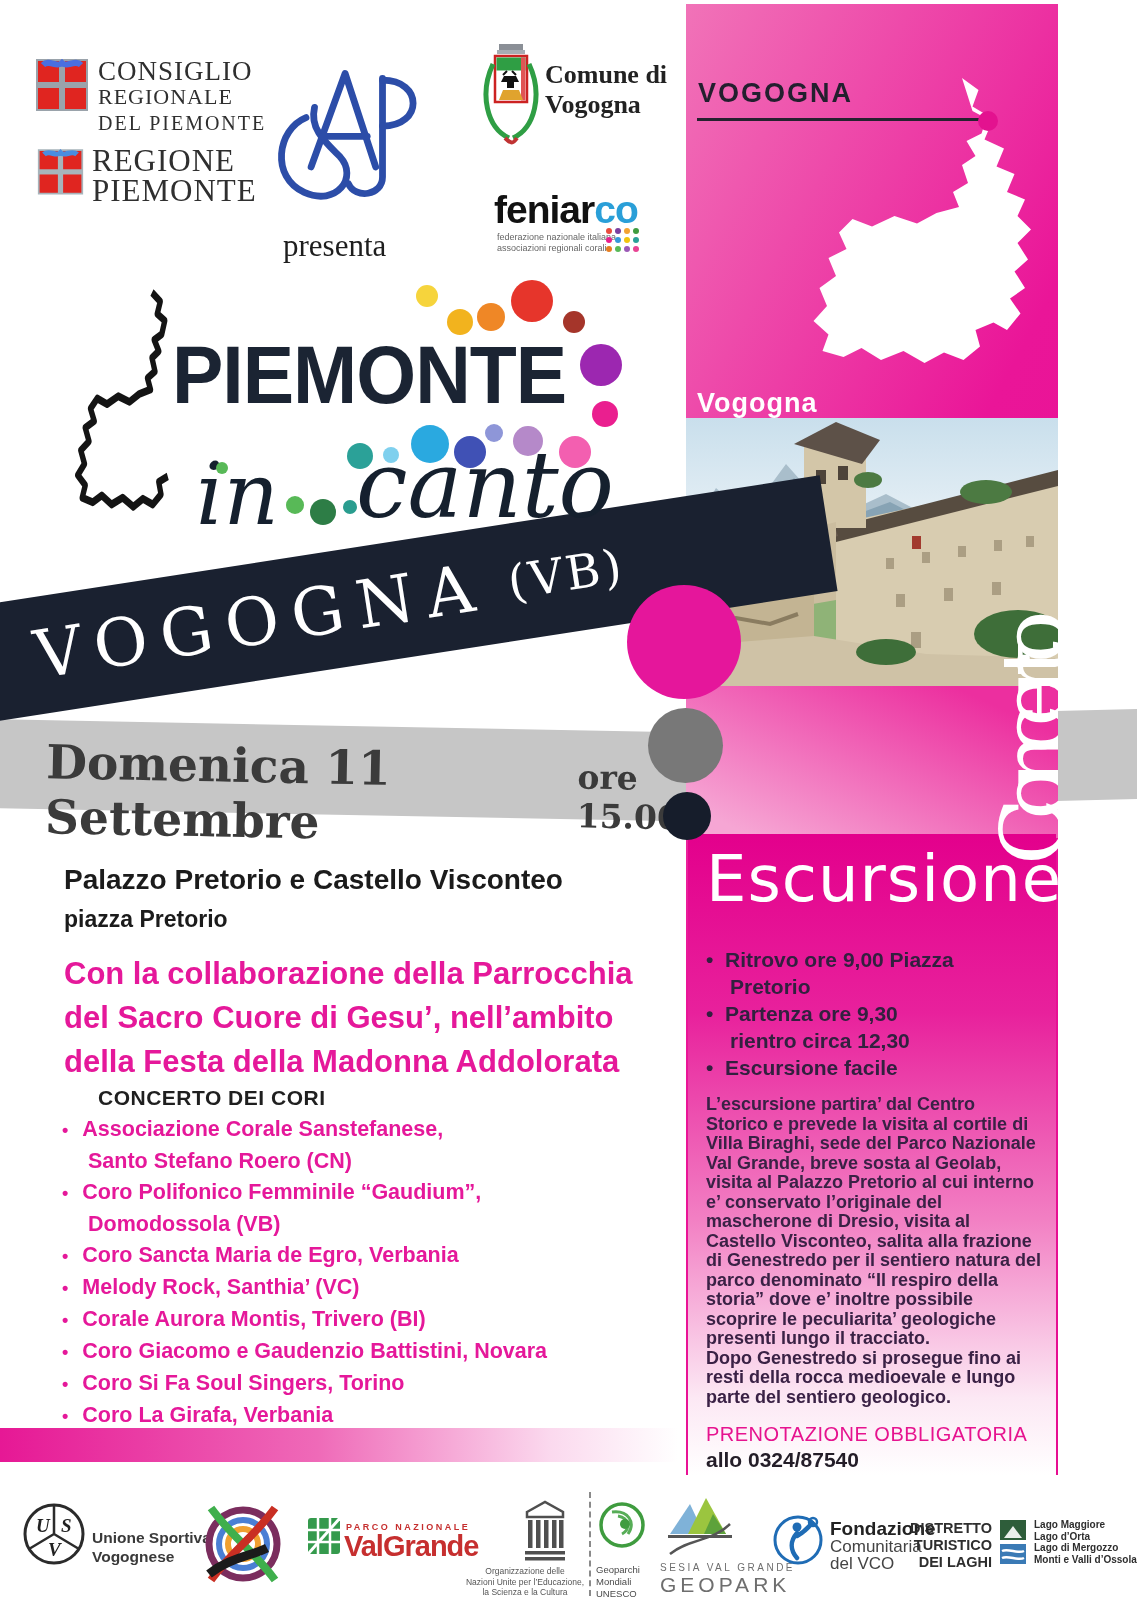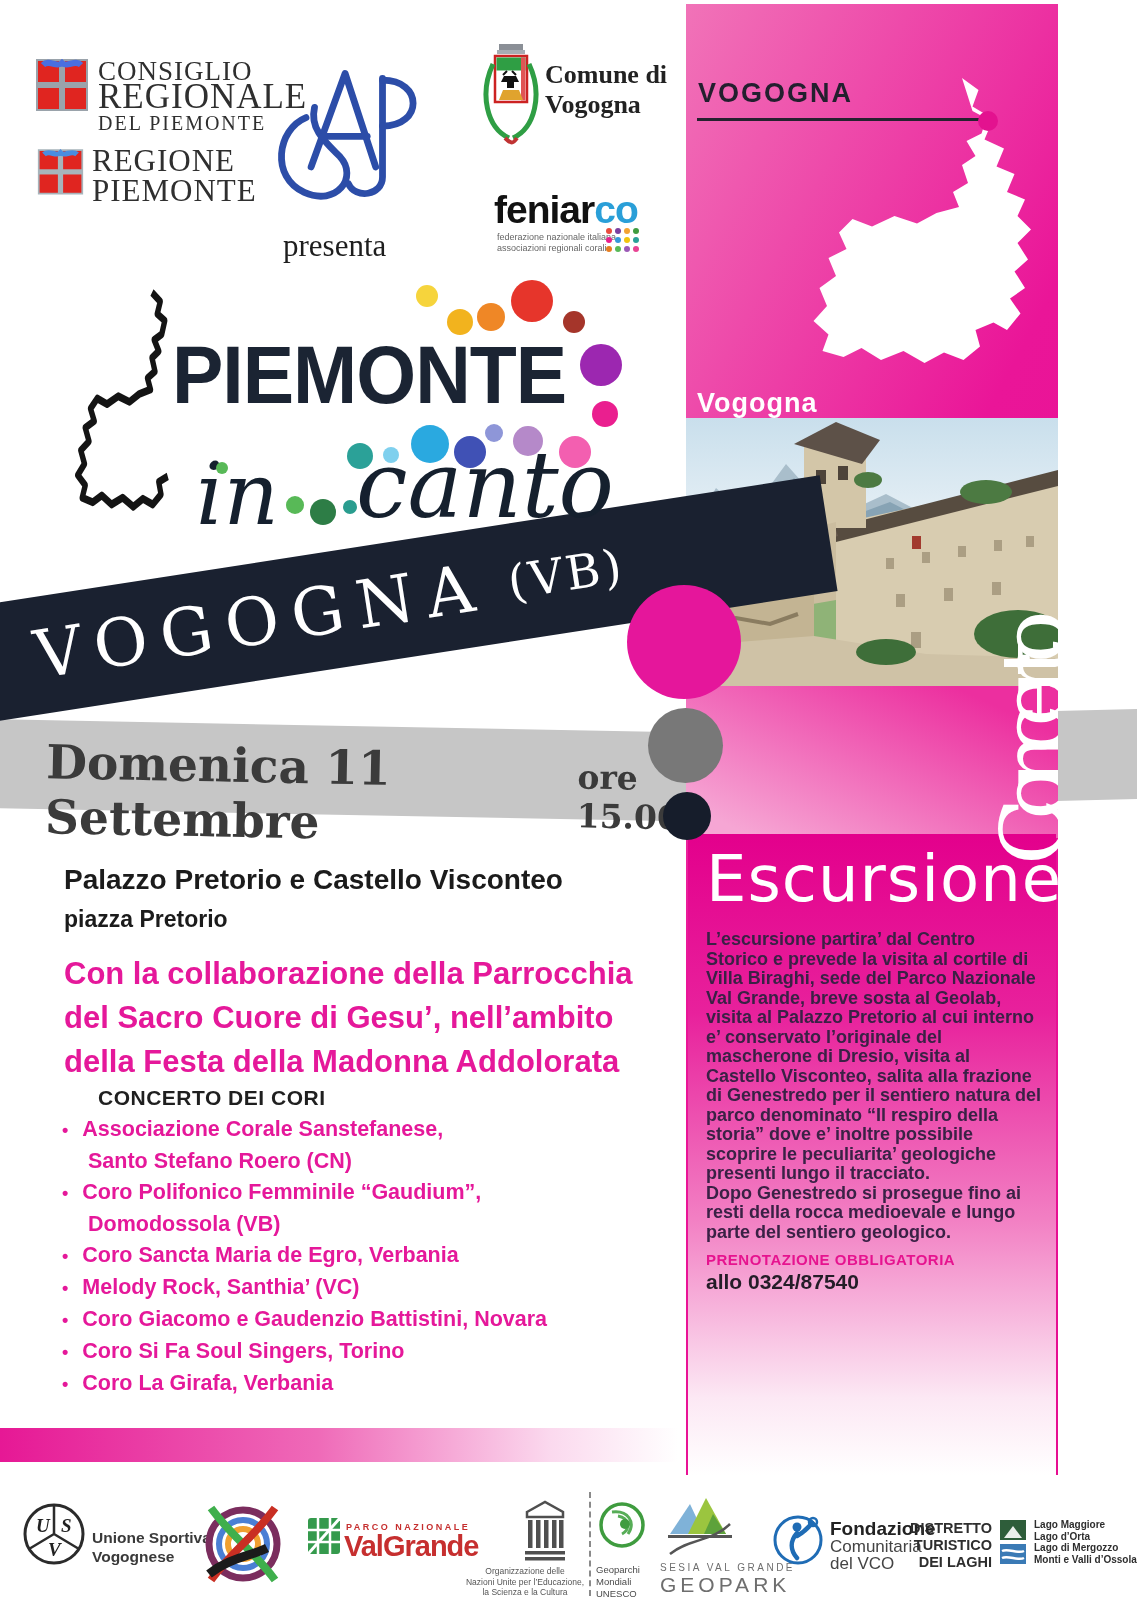--- a/index.html
+++ b/index.html
@@ -60,21 +60,21 @@
   .sb-caption{font-size:27px;font-weight:bold;color:#ffffff;letter-spacing:1px;}
   .sb-strip{left:0;top:682px;width:372px;height:152px;
             background:linear-gradient(205deg,#ec2f9f 15%,#f6a6d4 90%);}
   .sb-esc{left:2px;top:830px;width:368px;height:641px;box-sizing:border-box;padding:8px 16px 0 18px;
           background:linear-gradient(180deg,#e3008c 0%,#e8219c 28%,#f27fc3 60%,#fce8f4 88%,#ffffff 100%);}
   .esc-title{font-family:"DejaVu Sans",sans-serif;font-size:64px;color:#ffffff;letter-spacing:1px;}
   .esc-bullets{margin-top:30px;font-size:21px;font-weight:bold;color:#32203f;line-height:27px;}
   .esc-bullets .bl{padding-left:24px;text-indent:-24px;}
   .esc-bullets .sub{padding-left:24px;}
   .esc-par{margin-top:14px;font-size:18px;font-weight:bold;color:#3a2145;line-height:19.5px;width:336px;}
-  .esc-book-title{margin-top:9px;font-size:15px;font-weight:bold;color:#e6138f;letter-spacing:0.5px;}
+  .esc-book-title{margin-top:16px;font-size:20px;font-weight:normal;color:#e6138f;letter-spacing:0.5px;}
   .esc-book{font-size:21px;font-weight:bold;color:#241d28;line-height:21px;margin-top:3px;}
   #vertword{position:absolute;left:296px;top:316px;height:545px;width:120px;}
   #vertword span{writing-mode:vertical-rl;transform:rotate(180deg);display:block;
                  font-family:"DejaVu Serif",serif;font-size:88px;letter-spacing:-22px;color:#ffffff;height:545px;}
 
   
   .ft-label{font-size:15.5px;font-weight:bold;color:#3a3a3a;line-height:19px;}
   .vg-small{font-size:9px;font-weight:bold;color:#c62f2f;letter-spacing:2.5px;}
   .vg-big{font-size:29px;font-weight:bold;color:#c62f2f;letter-spacing:-1px;}
   .unesco-cap{font-size:8.5px;color:#555;line-height:10.5px;text-align:center;width:134px;}
@@ -157,20 +157,26 @@
       <ellipse cx="200" cy="234" rx="30" ry="13" fill="#3e6e39"></ellipse>
       <ellipse cx="332" cy="216" rx="44" ry="24" fill="#3e6e39"></ellipse>
       <ellipse cx="300" cy="74" rx="26" ry="12" fill="#4c7a42"></ellipse>
       <ellipse cx="182" cy="62" rx="14" ry="8" fill="#4c7a42"></ellipse>
     </svg>
 
     <div class="abs sb-strip"></div>
 
     <div class="abs sb-esc">
       <div class="esc-title">Escursione</div>
+      <div class="esc-bullets">
+        <div class="bl">•&nbsp; <span>Ritrovo ore 9,00 Piazza Pretorio</span></div>
+        <div class="bl">•&nbsp; <span>Partenza ore 9,30</span></div>
+        <div class="sub">rientro circa 12,30</div>
+        <div class="bl">•&nbsp; <span>Escursione  facile</span></div>
+      </div>
       <div class="esc-par">L’escursione partira’ dal Centro Storico e prevede la visita al cortile di Villa Biraghi, sede del Parco Nazionale Val Grande, breve sosta al Geolab, visita al Palazzo Pretorio al cui interno e’ conservato l’originale del mascherone di Dresio, visita al Castello Visconteo, salita alla frazione di Genestredo per il sentiero natura del parco denominato “Il respiro della storia” dove e’ inoltre possibile scoprire le peculiarita’ geologiche presenti lungo il tracciato.</div>
       <div class="esc-par" style="margin-top:0;">Dopo Genestredo si prosegue fino ai resti della rocca medioevale e lungo parte del sentiero geologico.</div>
       <div class="esc-book-title">PRENOTAZIONE  OBBLIGATORIA</div>
       <div class="esc-book">allo 0324/87540</div>
 
     </div>
 
     <div id="vertword">
       <span>Concerto</span>
     </div>
@@ -188,21 +194,21 @@
   <svg class="abs" style="left:35px;top:56px;" width="54" height="56" viewBox="0 0 54 56">
     <rect x="1" y="3" width="52" height="52" fill="#9aa3ab"></rect>
     <rect x="3" y="5" width="21" height="21" fill="#e02520"></rect>
       <rect x="30" y="5" width="21" height="21" fill="#e02520"></rect>
     <rect x="3" y="32" width="21" height="21" fill="#e02520"></rect>
       <rect x="30" y="32" width="21" height="21" fill="#e02520"></rect>
     <path d="M8,9 C14,3 22,12 27,7 C32,12 40,3 46,9" stroke="#4a6fe0" stroke-width="6" fill="none"></path>
   </svg>
   <div class="abs serifTxt consiglio-txt" style="left:98px;top:58px;">
     <div style="font-size:27px;">CONSIGLIO</div>
-    <div style="font-size:35px;text-align:right;">REGIONALE</div>
+    <div style="font-size:22px;">REGIONALE</div>
     <div style="font-size:20px;letter-spacing:2px;">DEL PIEMONTE</div>
   </div>
 
   <svg class="abs" style="left:37px;top:146px;" width="47" height="50" viewBox="0 0 54 56">
     <rect x="1" y="3" width="52" height="52" fill="#a7b4bb"></rect>
     <rect x="3" y="5" width="21" height="21" fill="#e02520"></rect>
       <rect x="30" y="5" width="21" height="21" fill="#e02520"></rect>
     <rect x="3" y="32" width="21" height="21" fill="#e02520"></rect>
       <rect x="30" y="32" width="21" height="21" fill="#e02520"></rect>
     <path d="M8,9 C14,3 22,12 27,7 C32,12 40,3 46,9" stroke="#4a8de0" stroke-width="6" fill="none"></path>
@@ -308,20 +314,21 @@
 
   <div class="abs concert-h" style="left:62px;top:1086px;margin-left:36px;">CONCERTO DEI CORI</div>
 
   <div class="abs choirs" style="left:62px;top:1114px;">
     <div class="choir"><span class="cb">•</span><span>Associazione Corale Sanstefanese,</span></div>
     <div class="choir cont">Santo Stefano Roero (CN)</div>
     <div class="choir"><span class="cb">•</span><span>Coro Polifonico Femminile “Gaudium”,</span></div>
     <div class="choir cont">Domodossola (VB)</div>
     <div class="choir"><span class="cb">•</span><span>Coro Sancta Maria de Egro, Verbania</span></div>
     <div class="choir"><span class="cb">•</span><span>Melody Rock, Santhia’ (VC)</span></div>
+    <div class="choir"><span class="cb">•</span><span>Corale Aurora Montis, Trivero (BI)</span></div>
     <div class="choir"><span class="cb">•</span><span>Coro Giacomo e Gaudenzio Battistini, Novara</span></div>
     <div class="choir"><span class="cb">•</span><span>Coro Si Fa Soul Singers, Torino</span></div>
     <div class="choir"><span class="cb">•</span><span>Coro La Girafa, Verbania</span></div>
   </div>
 
   <div class="abs" style="left:0;top:1488px;width:1137px;height:112px;">
 
     <svg class="abs" style="left:22px;top:14px;" width="64" height="64" viewBox="0 0 64 64">
       <circle cx="32" cy="32" r="29" fill="#ffffff" stroke="#2b2b2b" stroke-width="3"></circle>
       <path d="M32,32 L32,3 M32,32 L7,47 M32,32 L57,47" stroke="#2b2b2b" stroke-width="2.5"></path>

